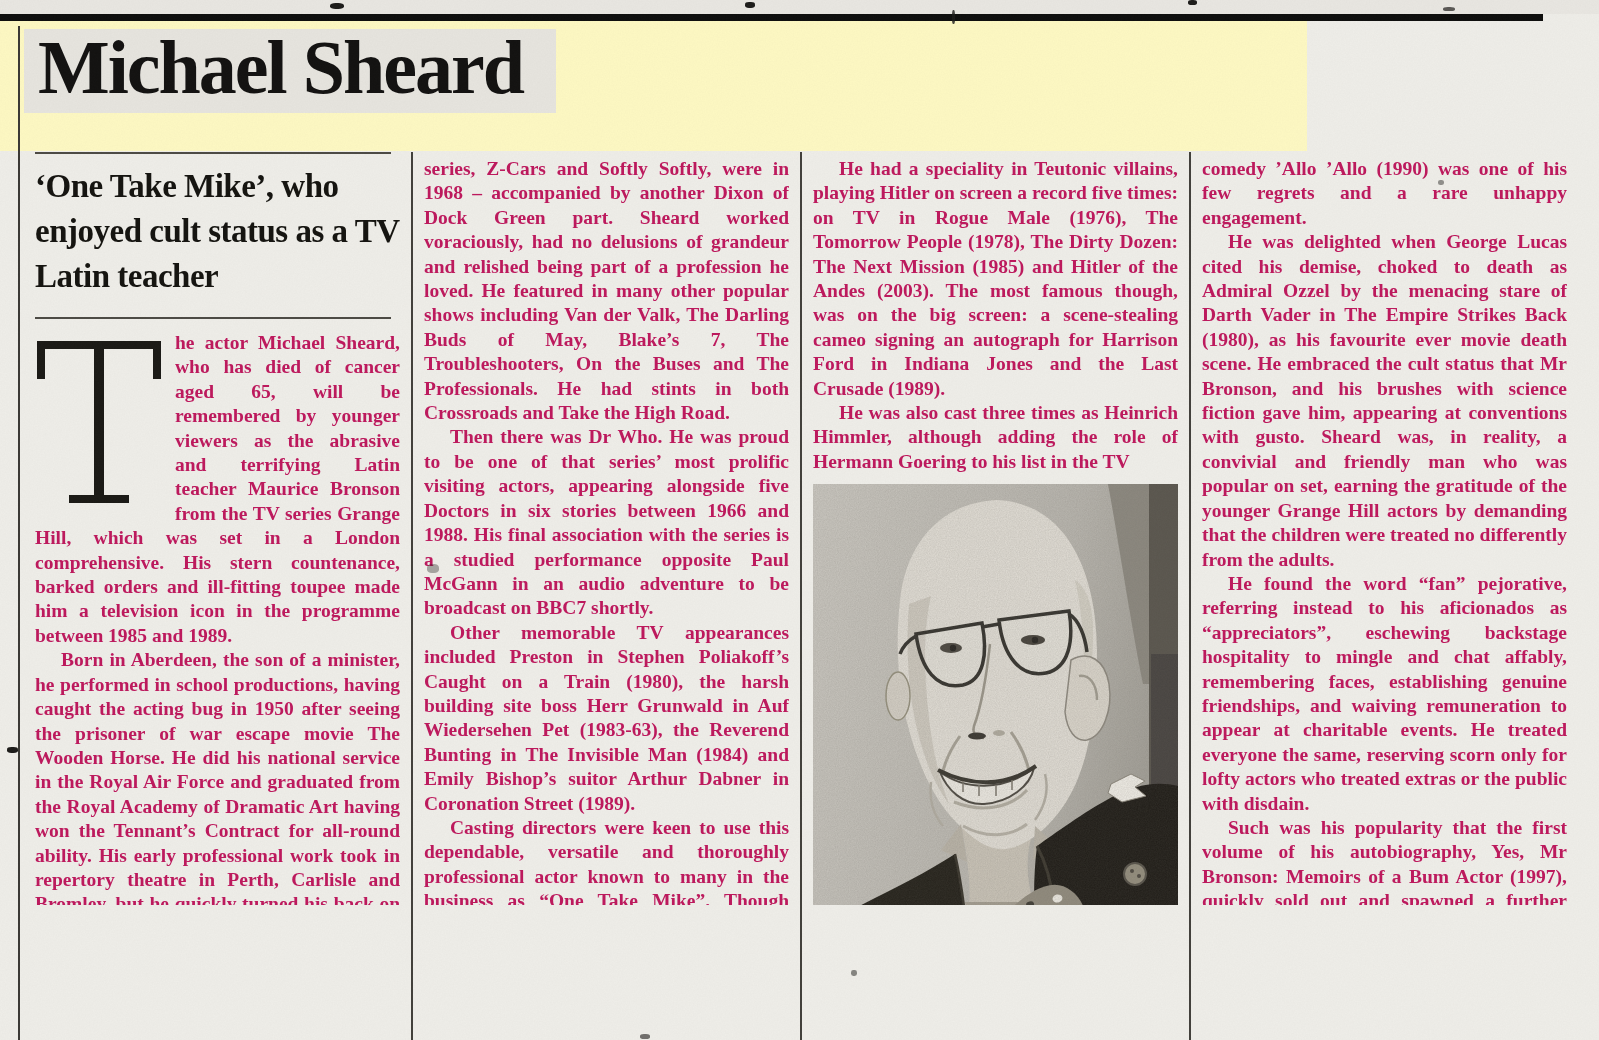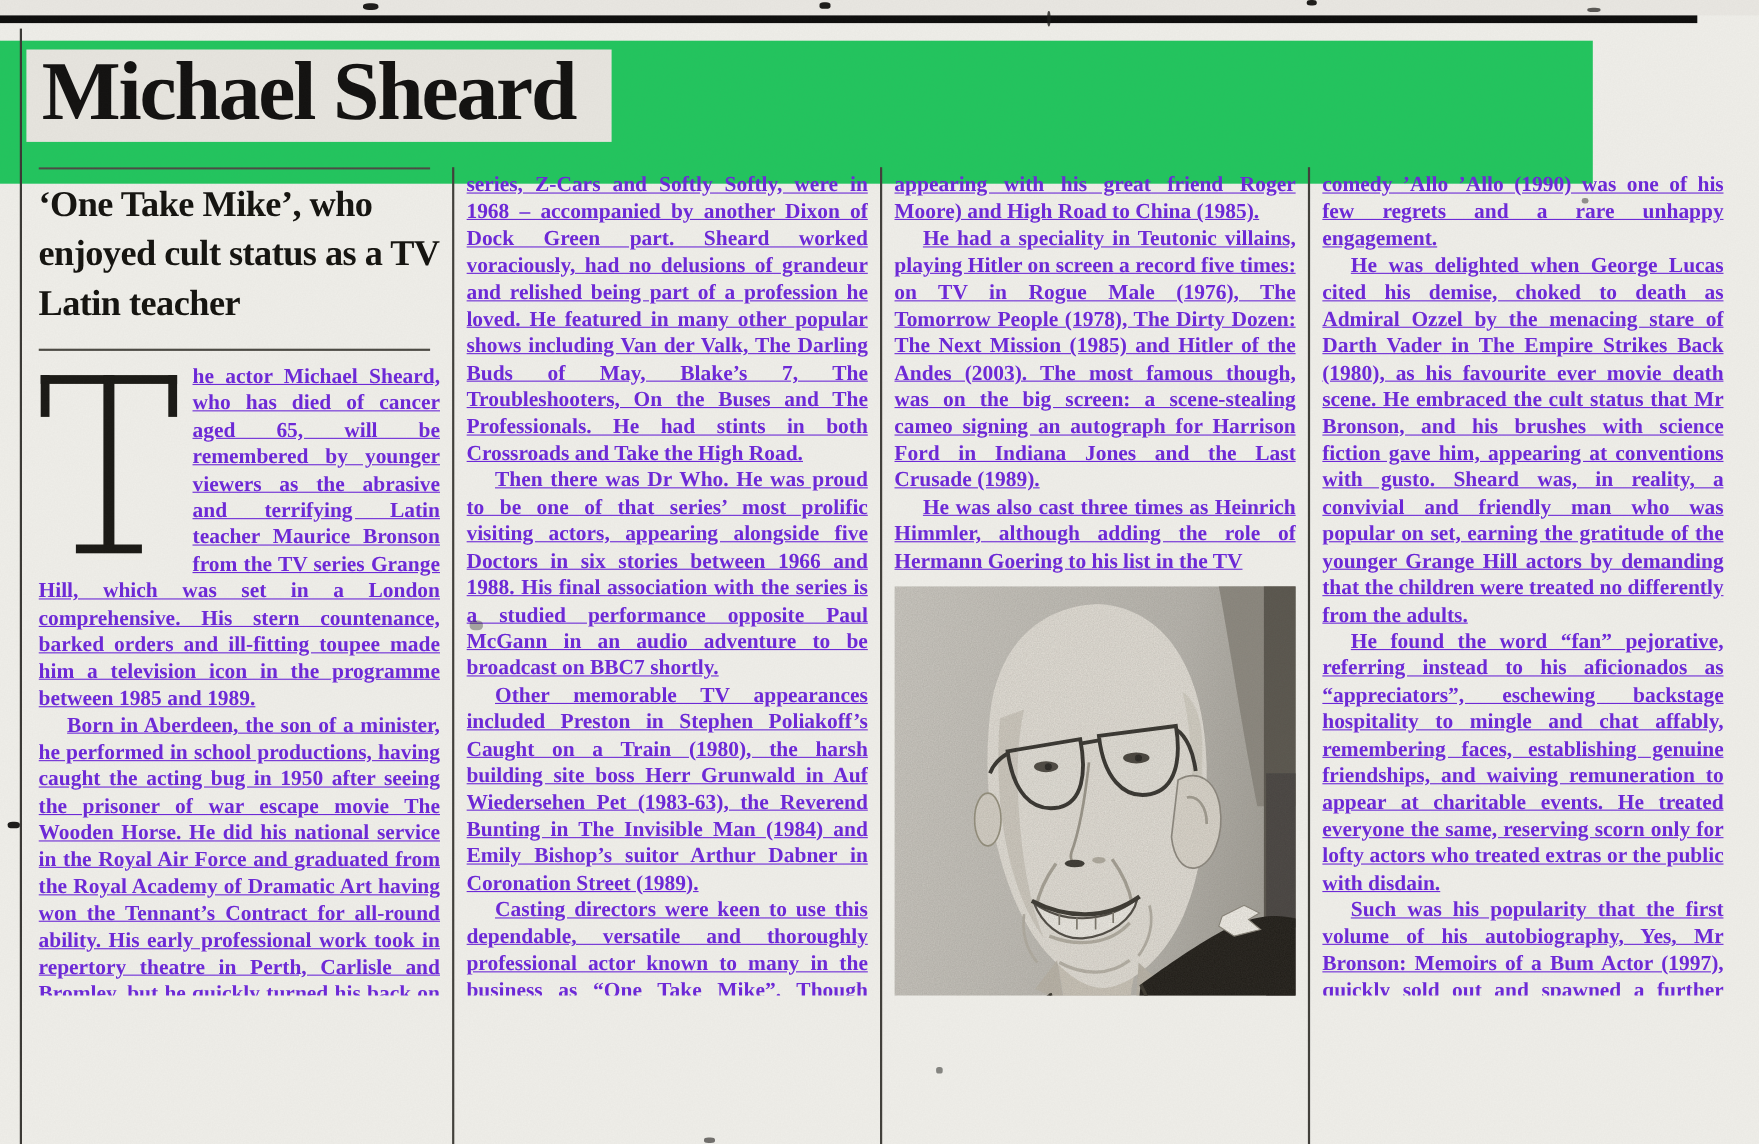--- a/index.html
+++ b/index.html
@@ -4,40 +4,40 @@
 <style>
   html,body{margin:0;padding:0;}
   body{
     width:1599px;height:1040px;position:relative;overflow:hidden;
     background:#efeee9;color:#161514;
     font-family:"Liberation Serif", serif;
   }
   
   .top-margin{position:absolute;left:0;top:0;width:1599px;height:14px;background:#e9e7e2;}
   .top-bar{position:absolute;left:0;top:14px;width:1543px;height:7px;background:#0d0d0c;}
-  .header-block{position:absolute;left:0;top:37px;width:1448px;height:130px;background:#22c55e;}
+  .header-block{position:absolute;left:0;top:21px;width:1307px;height:130px;background:#fef9c3;}
   .title-band{position:absolute;left:24px;top:8px;width:532px;height:84px;background:#e7e5df;}
   h1.page-title{
     position:absolute;left:38px;top:-4px;margin:0;
     font-size:76px;font-weight:700;letter-spacing:-2px;line-height:100px;color:#121110;
   }
   
   .left-rule{position:absolute;left:18px;top:26px;width:2px;height:1014px;background:#3a3834;}
   .vrule{width:2px;height:888px;background:#413f3a;margin:0 11px;flex:0 0 auto;}
   .hrule{height:2px;background:#4c4a44;width:356px;}
   
   .content{position:absolute;left:35px;top:152px;width:1548px;height:888px;display:flex;}
   .col{width:365px;height:753px;overflow:hidden;flex:0 0 auto;}
   h2.standfirst{
     margin:10px 0 18px 0;font-size:33px;line-height:45px;font-weight:700;
     letter-spacing:-0.5px;color:#14130f;
   }
   .body p{
     margin:0;font-size:19.5px;line-height:24.4px;font-weight:600;
-    text-align:justify;color:#6d28d9;text-decoration:underline;
+    text-align:justify;color:#be185d;
   }
   .body p.indent{text-indent:26px;}
   .col2 .body, .col3 .body, .col4 .body{padding-top:5px;}
   
   .dropcap{float:left;width:128px;height:172px;margin:6px 12px 2px 0;}
   .col1 .body{padding-top:12px;}
   
   figure{margin:10px 0 0 0;}
   .photo-frame{width:365px;height:478px;display:block;}
   figcaption{
@@ -96,21 +96,20 @@
       <p class="indent">Then there was Dr Who. He was proud to be one of that series’ most prolific visiting actors, appearing alongside five Doctors in six stories between 1966 and 1988. His final association with the series is a studied performance opposite Paul McGann in an audio adventure to be broadcast on BBC7 shortly.</p>
       <p class="indent">Other memorable TV appearances included Preston in Stephen Poliakoff’s Caught on a Train (1980), the harsh building site boss Herr Grunwald in Auf Wiedersehen Pet (1983-63), the Reverend Bunting in The Invisible Man (1984) and Emily Bishop’s suitor Arthur Dabner in Coronation Street (1989).</p>
       <p class="indent">Casting directors were keen to use this dependable, versatile and thoroughly professional actor known to many in the business as “One Take Mike”. Though often cast as German bad guys, he notched up over 40 film credits, including The Mackenzie Break (his debut in 1970), Force Ten from Navarone (1976), The Riddle of the Sands (1979), All Quiet on the Western Front (1979), Escape to Athena (1979, his favourite,</p>
     </div>
   </section>
 
   <div class="vrule"></div>
 
   <section class="col col3">
     <div class="body">
-      <p>appearing with his great friend Roger Moore) and High Road to China (1985).</p>
       <p class="indent">He had a speciality in Teutonic villains, playing Hitler on screen a record five times: on TV in Rogue Male (1976), The Tomorrow People (1978), The Dirty Dozen: The Next Mission (1985) and Hitler of the Andes (2003). The most famous though, was on the big screen: a scene-stealing cameo signing an autograph for Harrison Ford in Indiana Jones and the Last Crusade (1989).</p>
       <p class="indent">He was also cast three times as Heinrich Himmler, although adding the role of Hermann Goering to his list in the TV</p>
     </div>
     <figure>
       <svg class="photo-frame" viewBox="0 0 365 478" width="365" height="478">
         <defs>
           <linearGradient id="bgGrad" x1="0" y1="0" x2="1" y2="0.25">
             <stop offset="0" stop-color="#cdcac3"></stop>
             <stop offset="0.7" stop-color="#bab7b0"></stop>
             <stop offset="1" stop-color="#a5a29a"></stop>

